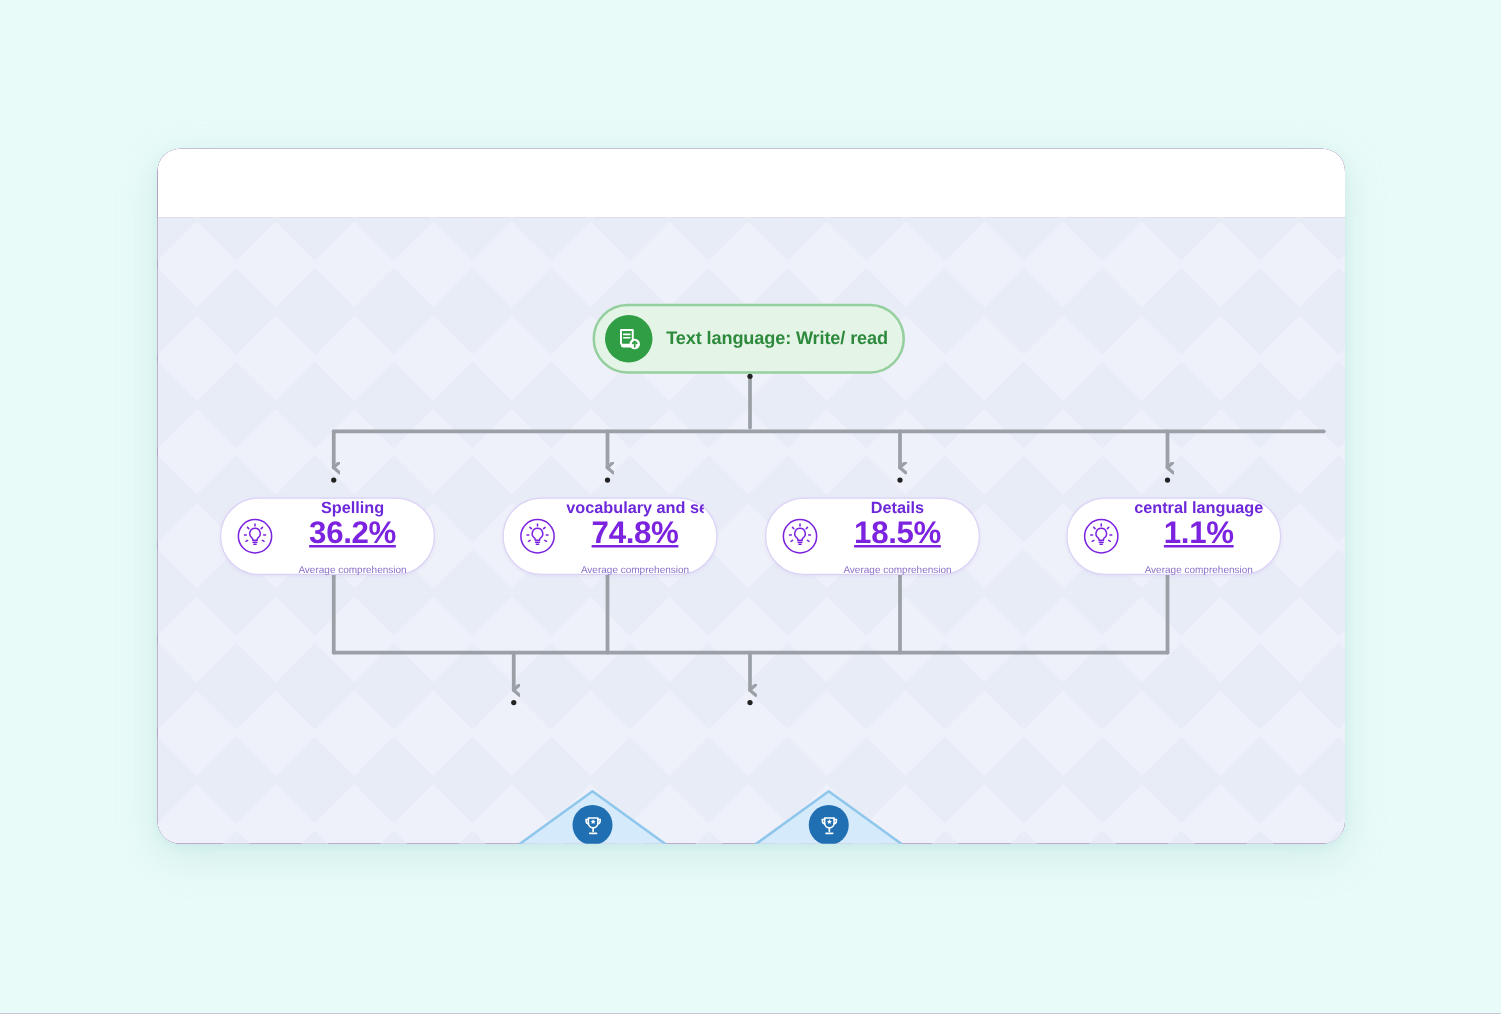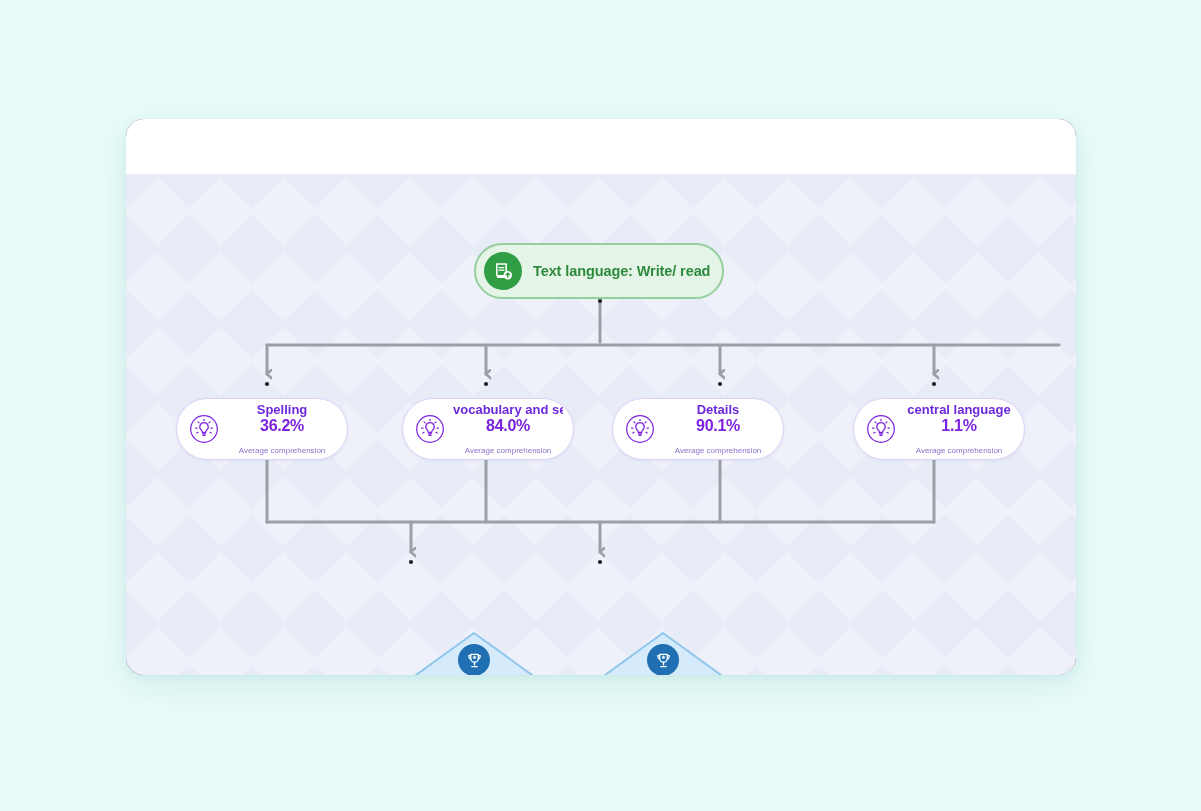--- a/index.html
+++ b/index.html
@@ -140,26 +140,27 @@
   }
   .metric-node .metric-title {
     font-size: 13px;
     font-weight: bold;
     color: #6d28d9;
     white-space: nowrap;
     display: block;
     margin-bottom: 2px;
   }
   .metric-node .metric-value {
-    font-size: 16px;
+    font-size: 25px;
     font-weight: bold;
     color: #7c23e0;
     display: block;
     letter-spacing: -0.3px;
     margin-bottom: 3px;
+    text-decoration: underline;
   }
   .metric-node .metric-sub {
     font-size: 8px;
     color: #8b70c8;
     display: block;
     white-space: nowrap;
     margin-top: 13px;
   }
 
   #metric-0 { left: 50px;  }
@@ -283,37 +284,37 @@
         <span class="bulb-icon">
           <svg width="30" height="30" viewBox="0 0 32 32" fill="none">
             <circle cx="16" cy="16" r="14.2" stroke="#7c23e0" stroke-width="1.3"></circle>
             <path d="M16 9.2a4.5 4.5 0 0 0-2.7 8.1c.5.4.8 1 .8 1.6v.6h3.8v-.6c0-.6.3-1.2.8-1.6A4.5 4.5 0 0 0 16 9.2z" stroke="#7c23e0" stroke-width="1.3" stroke-linejoin="round"></path>
             <path d="M14.3 21.2h3.4M15 22.8h2" stroke="#7c23e0" stroke-width="1.3" stroke-linecap="round"></path>
             <path d="M16 5.6v1.6M9.6 8.4l1.1 1.1M22.4 8.4l-1.1 1.1M7 15h1.6M23.4 15H25M8.3 20.3l1.4-.8M23.7 20.3l-1.4-.8" stroke="#7c23e0" stroke-width="1.3" stroke-linecap="round"></path>
           </svg>
         </span>
         <span class="metric-text">
           <span class="metric-title">vocabulary and sentence</span>
-          <span class="metric-value">84.0%</span>
+          <span class="metric-value">74.8%</span>
           <span class="metric-sub">Average comprehension</span>
         </span>
       </div>
 
       <div class="node metric-node" id="metric-2">
         <span class="bulb-icon">
           <svg width="30" height="30" viewBox="0 0 32 32" fill="none">
             <circle cx="16" cy="16" r="14.2" stroke="#7c23e0" stroke-width="1.3"></circle>
             <path d="M16 9.2a4.5 4.5 0 0 0-2.7 8.1c.5.4.8 1 .8 1.6v.6h3.8v-.6c0-.6.3-1.2.8-1.6A4.5 4.5 0 0 0 16 9.2z" stroke="#7c23e0" stroke-width="1.3" stroke-linejoin="round"></path>
             <path d="M14.3 21.2h3.4M15 22.8h2" stroke="#7c23e0" stroke-width="1.3" stroke-linecap="round"></path>
             <path d="M16 5.6v1.6M9.6 8.4l1.1 1.1M22.4 8.4l-1.1 1.1M7 15h1.6M23.4 15H25M8.3 20.3l1.4-.8M23.7 20.3l-1.4-.8" stroke="#7c23e0" stroke-width="1.3" stroke-linecap="round"></path>
           </svg>
         </span>
         <span class="metric-text">
           <span class="metric-title">Details</span>
-          <span class="metric-value">90.1%</span>
+          <span class="metric-value">18.5%</span>
           <span class="metric-sub">Average comprehension</span>
         </span>
       </div>
 
       <div class="node metric-node" id="metric-3">
         <span class="bulb-icon">
           <svg width="30" height="30" viewBox="0 0 32 32" fill="none">
             <circle cx="16" cy="16" r="14.2" stroke="#7c23e0" stroke-width="1.3"></circle>
             <path d="M16 9.2a4.5 4.5 0 0 0-2.7 8.1c.5.4.8 1 .8 1.6v.6h3.8v-.6c0-.6.3-1.2.8-1.6A4.5 4.5 0 0 0 16 9.2z" stroke="#7c23e0" stroke-width="1.3" stroke-linejoin="round"></path>
             <path d="M14.3 21.2h3.4M15 22.8h2" stroke="#7c23e0" stroke-width="1.3" stroke-linecap="round"></path>

